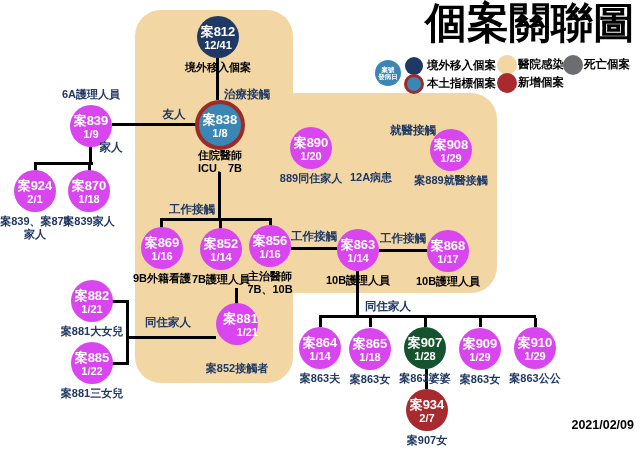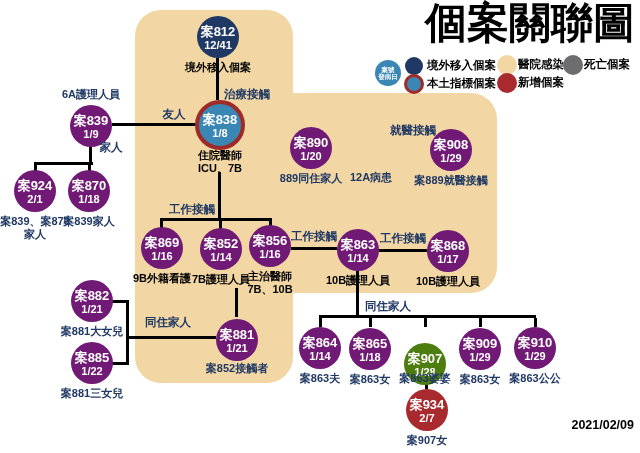--- a/index.html
+++ b/index.html
@@ -9,23 +9,23 @@
   .zone{position:absolute;background:#f2d7a4;}
   #zoneA{left:135px;top:10px;width:158px;height:373px;border-radius:26px;}
   #zoneB{left:135px;top:93px;width:362px;height:200px;border-radius:0 26px 26px 0;}
 
   .edge{position:absolute;background:#000000;z-index:2;}
 
   .node{position:absolute;z-index:3;border-radius:50%;display:flex;flex-direction:column;
         align-items:center;justify-content:center;color:#ffffff;font-weight:bold;text-align:center;}
   .node .case-no{font-size:13px;line-height:15px;letter-spacing:0;}
   .node .onset{font-size:11px;line-height:12px;}
-  .node.local{background:#701a75;}
+  .node.local{background:#d946ef;}
   .node.imported{background:#1f3864;}
-  .node.death{background:#4d7c0f;margin-top:16px;}
+  .node.death{background:#14532d;}
   .node.new{background:#a8292e;}
   .node.index{background:#3a86b4;border:4px solid #9e2b28;}
 
   .desc{position:absolute;z-index:4;transform:translateX(-50%);font-weight:bold;
         font-size:11px;line-height:13px;text-align:center;white-space:pre;}
   .desc.navy{color:#1f3864;}
   .desc.black{color:#000000;}
 
   .rel{position:absolute;z-index:4;transform:translate(-50%,-50%);color:#1f3864;
        font-weight:bold;font-size:11.5px;white-space:nowrap;}
@@ -174,21 +174,21 @@
     <div class="node local" style="left: 71px; top: 280px; width: 42px; height: 42px;">
       <span class="case-no">案882</span>
       <span class="onset">1/21</span>
     </div>
     <div class="desc navy" style="left: 92px; top: 325px;">案881大女兒</div>
     <div class="node local" style="left: 71px; top: 342px; width: 42px; height: 42px;">
       <span class="case-no">案885</span>
       <span class="onset">1/22</span>
     </div>
     <div class="desc navy" style="left: 92px; top: 387px;">案881三女兒</div>
-    <div class="node local" style="left: 216px; top: 319px; width: 42px; height: 42px;">
+    <div class="node local" style="left: 216px; top: 303px; width: 42px; height: 42px; align-items: flex-end;">
       <span class="case-no">案881</span>
       <span class="onset">1/21</span>
     </div>
     <div class="desc navy" style="left: 237px; top: 362px;">案852接觸者</div>
     <div class="node local" style="left: 299px; top: 327px; width: 42px; height: 42px;">
       <span class="case-no">案864</span>
       <span class="onset">1/14</span>
     </div>
     <div class="desc navy" style="left: 320px; top: 372px;">案863夫</div>
     <div class="node local" style="left: 349px; top: 328px; width: 42px; height: 42px;">

